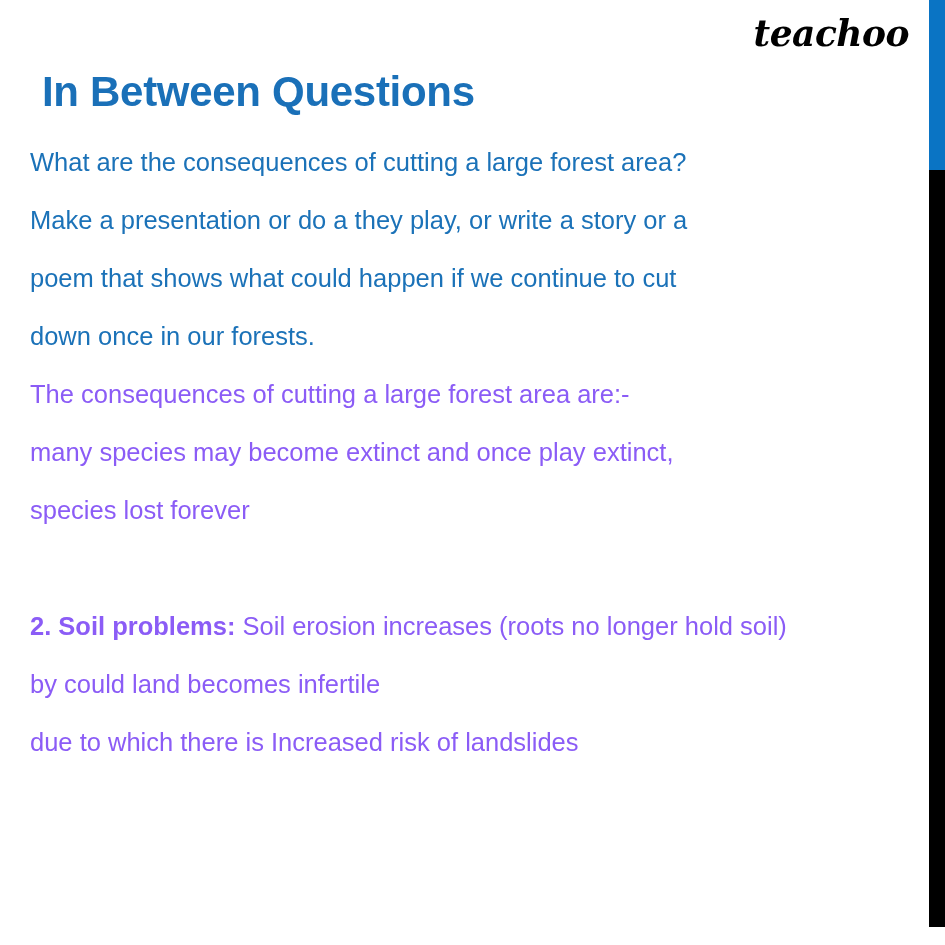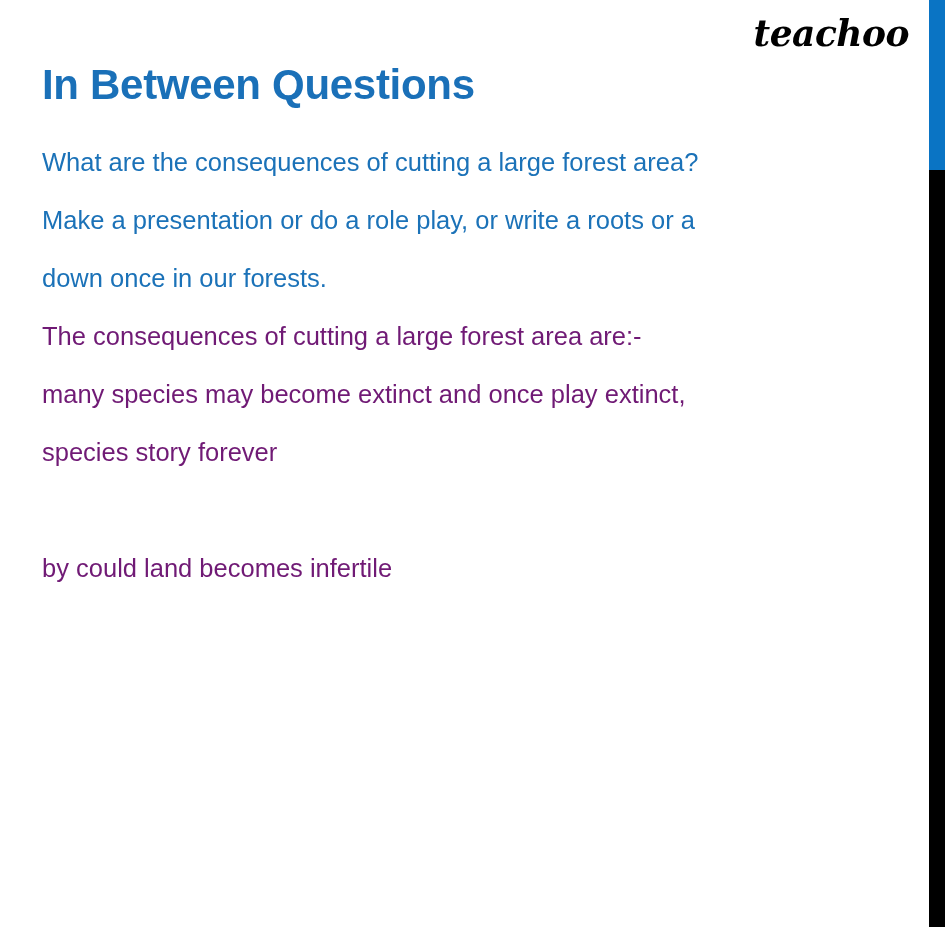--- a/index.html
+++ b/index.html
@@ -50,42 +50,42 @@
     color: #000000;
     line-height: 1;
     white-space: nowrap;
     transform: scaleY(1.06);
     transform-origin: right top;
   }
 
   
   .page-title {
     position: absolute;
-    top: 61px;
+    top: 68px;
     left: 42px;
     font-size: 42px;
     font-weight: 700;
     color: #1a70b8;
     letter-spacing: -0.3px;
     white-space: nowrap;
     line-height: 1.15;
   }
 
   
   .body-block {
     position: absolute;
     top: 133px;
-    left: 42px;
+    left: 30px;
     width: 870px;
   }
 
   .line {
     font-size: 25.5px;
     line-height: 58px;
-    color: #701a75;
+    color: #8b5cf6;
     white-space: nowrap;
   }
 
   .line.blue { color: #1b72b8; }
   .line b { font-weight: 700; }
 
   .spacer { height: 58px; }
 </style>
 </head>
 <body>
@@ -95,27 +95,30 @@
   <div class="edge-bar-blue"></div>
   <div class="edge-bar-black"></div>
 
   <div class="logo">teachoo</div>
 
   <h1 class="page-title">In Between Questions</h1>
 
   <div class="body-block">
 
     <div class="line blue">What are the consequences of cutting a large forest area?</div>
-    <div class="line blue">Make a presentation or do a role play, or write a roots or a</div>
+    <div class="line blue">Make a presentation or do a they play, or write a story or a</div>
+    <div class="line blue">poem that shows what could happen if we continue to cut</div>
     <div class="line blue">down once in our forests.</div>
 
     <div class="line">The consequences of cutting a large forest area are:-</div>
 
     <div class="line">many species may become extinct and once play extinct,</div>
-    <div class="line">species story forever</div>
+    <div class="line">species lost forever</div>
 
     <div class="spacer"></div>
 
+    <div class="line"><b>2. Soil problems:</b><span> Soil erosion increases (roots no longer hold soil)</span></div>
     <div class="line">by could land becomes infertile</div>
+    <div class="line">due to which there is Increased risk of landslides</div>
 
   </div>
 
 </div>
 
 </body></html>

